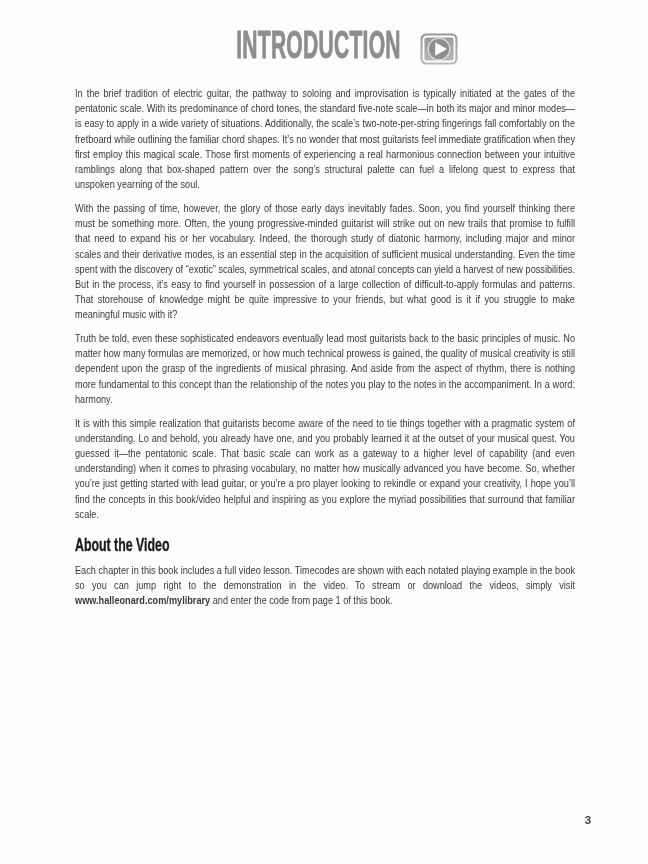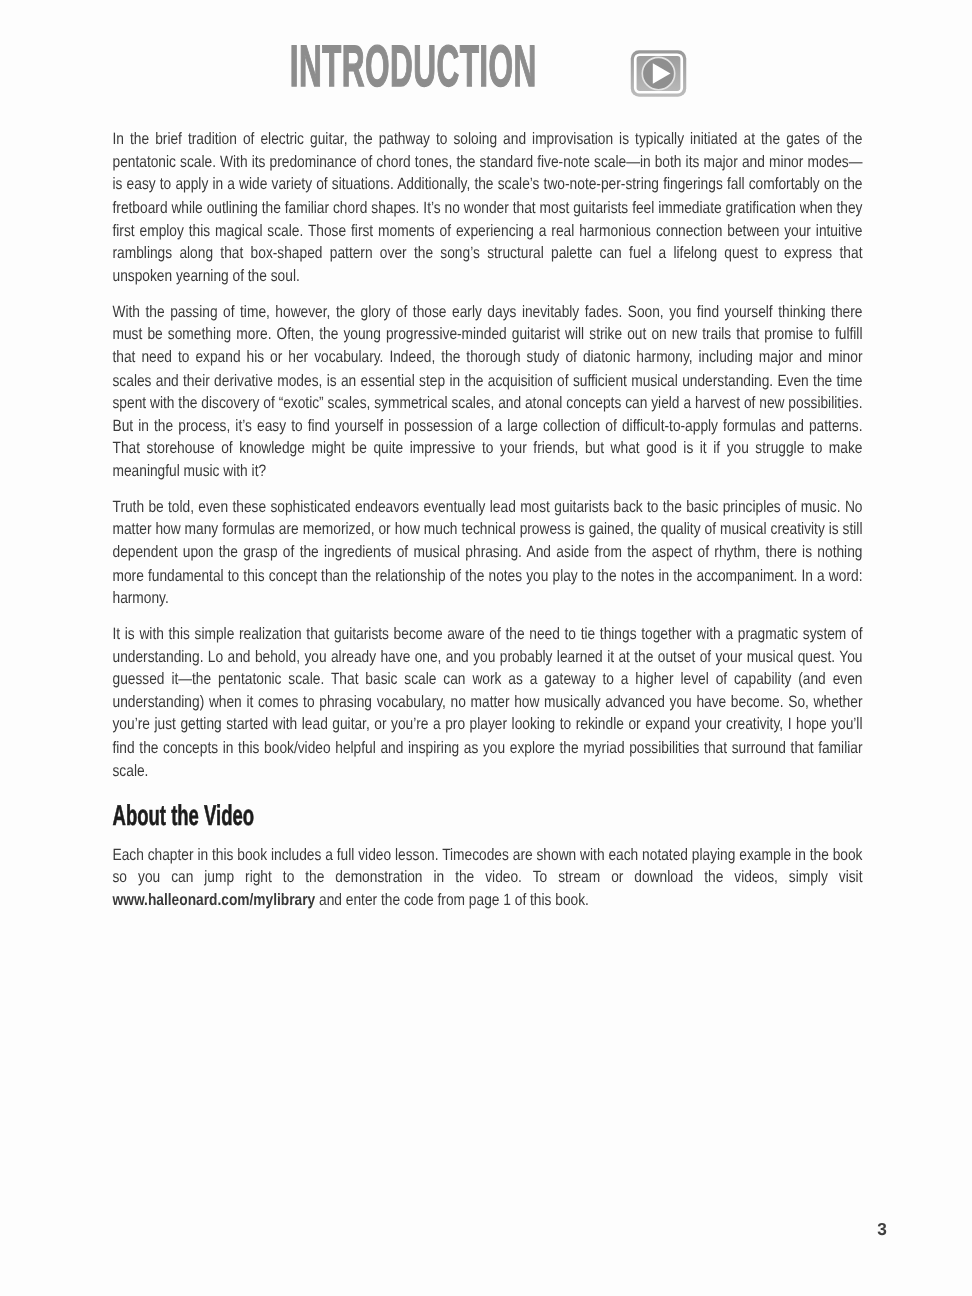--- a/index.html
+++ b/index.html
@@ -1,20 +1,20 @@
 <!DOCTYPE html>
 <html><head>
 <meta charset="utf-8">
 <style>
   html,body{margin:0;padding:0;background:#ffffff;}
   .page{
     position:relative;width:648px;height:864px;background:#fdfdfd;overflow:hidden;
     font-family:"Liberation Sans",sans-serif;
   }
-  .title-row{position:absolute;top:24px;left:0;width:550px;height:44px;text-align:center;}
+  .title-row{position:absolute;top:24px;left:0;width:550px;height:44px;text-align:center;padding-left:43px;}
   .title{
     display:inline-block;margin:0;font-size:39px;line-height:42px;font-weight:700;
     color:#8d8d8d;-webkit-text-stroke:0.9px #8d8d8d;letter-spacing:0.5px;
     transform:scaleX(0.54);transform-origin:center center;white-space:nowrap;
   }
   .video-icon{position:absolute;left:420px;top:9px;width:38px;height:32px;}
   .content{
     position:absolute;top:86px;left:75px;width:600px;
     transform:scaleX(0.8333);transform-origin:top left;
   }

